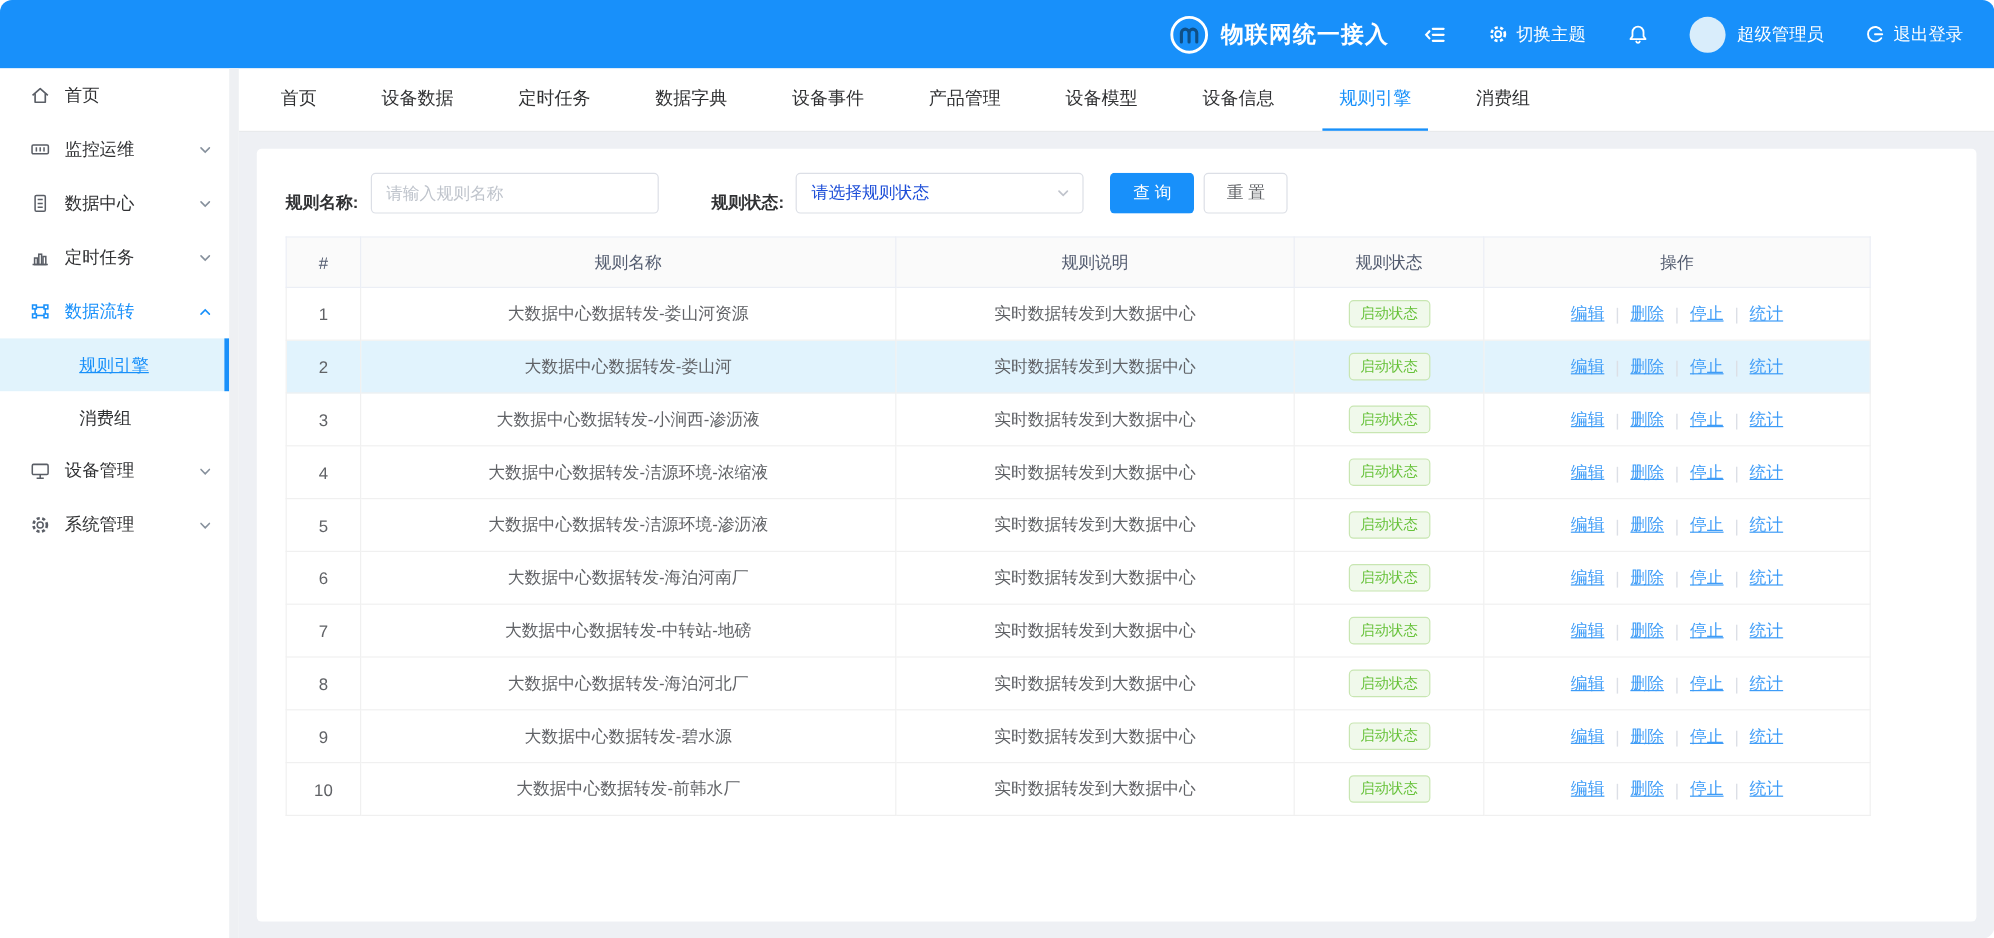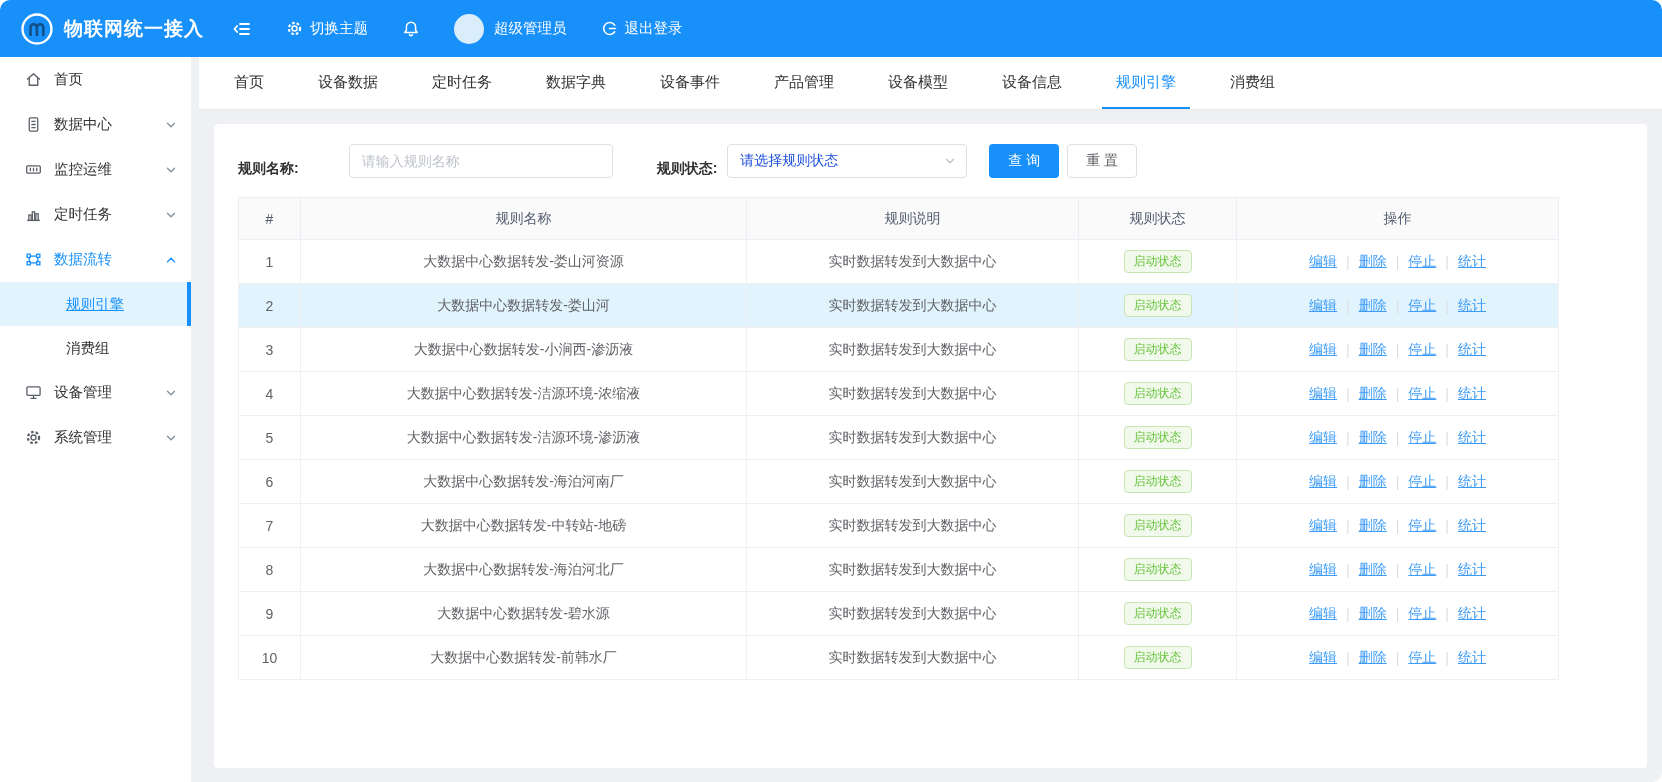--- a/index.html
+++ b/index.html
@@ -4,21 +4,21 @@
 <style>
   :root{
     --accent:#1890fa; --link:#3e9cf7; --text:#303133; --text2:#606266;
     --border:#ebeef5; --hdr-blue:#1890fa;
   }
   *{box-sizing:border-box; margin:0; padding:0;}
   html,body{background:#fff; font-family:"Liberation Sans","DejaVu Sans",sans-serif;}
   .app{width:1662px; height:782px; border-radius:10px; overflow:hidden; background:#fff; position:relative;}
 
   
-  .header{height:57px; background:var(--hdr-blue); display:flex; align-items:center; justify-content:flex-start; color:#fff; padding:0 26px 0 20px;}
+  .header{height:57px; background:var(--hdr-blue); display:flex; align-items:center; justify-content:flex-end; color:#fff; padding:0 26px 0 20px;}
   .h-left{display:flex; align-items:center;}
   .logo{width:34px; height:34px; margin-right:10px; display:flex; align-items:center; justify-content:center;}
   .app-title{font-size:19px; font-weight:bold; letter-spacing:1px;}
   .collapse{margin-left:28px; display:flex; align-items:center; cursor:pointer;}
   .h-right{display:flex; align-items:center; font-size:14.5px;}
   .h-item{display:flex; align-items:center; gap:7px; margin-left:34px; cursor:pointer;}
   .avatar{width:30px; height:30px; border-radius:50%; background:#d9edfb; margin-left:34px; margin-right:10px;}
   .h-user{cursor:pointer;}
 
   
@@ -41,21 +41,21 @@
   .tabbar{height:53px; background:#fff; border-bottom:1px solid #e8eaec; display:flex; align-items:stretch; padding-left:8px; flex-shrink:0;}
   .tab{display:flex; align-items:center; padding:0 14px; margin:0 13px; font-size:15px; color:var(--text); cursor:pointer; border-bottom:2px solid transparent;}
   .tab.active{color:var(--accent); border-bottom-color:var(--accent);}
 
   
   .content{flex:1; padding:14px 15px;}
   .card{background:#fff; border-radius:4px; height:100%; padding:20px 24px; overflow:hidden;}
 
   .filter-row{display:flex; align-items:flex-end;}
   .f-label{font-size:14px; font-weight:bold; color:var(--text); margin-right:10px;}
-  .f-input{width:264px; height:34px; border:1px solid #dcdfe6; border-radius:4px; padding:0 12px; font-size:14px; color:var(--text2); outline:none; font-family:inherit;margin-left:40px;}
+  .f-input{width:240px; height:34px; border:1px solid #dcdfe6; border-radius:4px; padding:0 12px; font-size:14px; color:var(--text2); outline:none; font-family:inherit;}
   .f-input::placeholder{color:#bfc4cc;}
   .f-gap{width:44px;}
   .f-select{width:240px; height:34px; border:1px solid #dcdfe6; border-radius:4px; padding:0 10px 0 12px; display:flex; align-items:center; justify-content:space-between; cursor:pointer;}
   .f-select .ph{font-size:14px; color:#1d4ed8;}
   .f-select .chev{color:#c0c4cc; display:flex;}
   .btn{height:34px; border-radius:4px; font-size:14px; display:inline-flex; align-items:center; justify-content:center; cursor:pointer; border:1px solid transparent; font-family:inherit;}
   .btn-primary{background:var(--accent); color:#fff; padding:0 18px;}
   .btn-plain{background:#fff; color:var(--text2); border-color:#dcdfe6; padding:0 18px;}
   .search-btn{margin-left:22px;} .reset-btn{margin-left:8px;}
 
@@ -139,39 +139,39 @@
               <svg width="17" height="17" viewBox="0 0 16 16" fill="none" stroke="currentColor" stroke-width="1.3" stroke-linejoin="round">
                 <path d="M2 8 L8 2.6 L14 8"></path>
                 <path d="M4 6.6 V13.4 H12 V6.6"></path>
               </svg>
             </span>
             <span class="s-label">首页</span>
           </div>
           <div class="side-item">
             <span class="s-icon">
               <svg width="17" height="17" viewBox="0 0 16 16" fill="none" stroke="currentColor" stroke-width="1.2">
+                <rect x="1.6" y="4.6" width="12.8" height="6.8" rx="1"></rect>
+                <path d="M5 6.4 v3.2 M8 6.4 v3.2 M11 6.4 v3.2"></path>
+              </svg>
+            </span>
+            <span class="s-label">监控运维</span>
+            <span class="chev">
+              <svg width="12" height="12" viewBox="0 0 12 12" fill="none" stroke="currentColor" stroke-width="1.3" stroke-linecap="round">
+                <path d="M2.5 4.2 L6 7.8 L9.5 4.2"></path>
+              </svg>
+            </span>
+          </div>
+          <div class="side-item">
+            <span class="s-icon">
+              <svg width="17" height="17" viewBox="0 0 16 16" fill="none" stroke="currentColor" stroke-width="1.2">
                 <rect x="4" y="1.8" width="8" height="12.4" rx="1"></rect>
                 <path d="M6 5 h4 M6 8 h4 M6 11 h4"></path>
               </svg>
             </span>
             <span class="s-label">数据中心</span>
-            <span class="chev">
-              <svg width="12" height="12" viewBox="0 0 12 12" fill="none" stroke="currentColor" stroke-width="1.3" stroke-linecap="round">
-                <path d="M2.5 4.2 L6 7.8 L9.5 4.2"></path>
-              </svg>
-            </span>
-          </div>
-          <div class="side-item">
-            <span class="s-icon">
-              <svg width="17" height="17" viewBox="0 0 16 16" fill="none" stroke="currentColor" stroke-width="1.2">
-                <rect x="1.6" y="4.6" width="12.8" height="6.8" rx="1"></rect>
-                <path d="M5 6.4 v3.2 M8 6.4 v3.2 M11 6.4 v3.2"></path>
-              </svg>
-            </span>
-            <span class="s-label">监控运维</span>
             <span class="chev">
               <svg width="12" height="12" viewBox="0 0 12 12" fill="none" stroke="currentColor" stroke-width="1.3" stroke-linecap="round">
                 <path d="M2.5 4.2 L6 7.8 L9.5 4.2"></path>
               </svg>
             </span>
           </div>
           <div class="side-item">
             <span class="s-icon">
               <svg width="17" height="17" viewBox="0 0 16 16" fill="none" stroke="currentColor" stroke-width="1.2">
                 <path d="M2 13.6 H14"></path>

